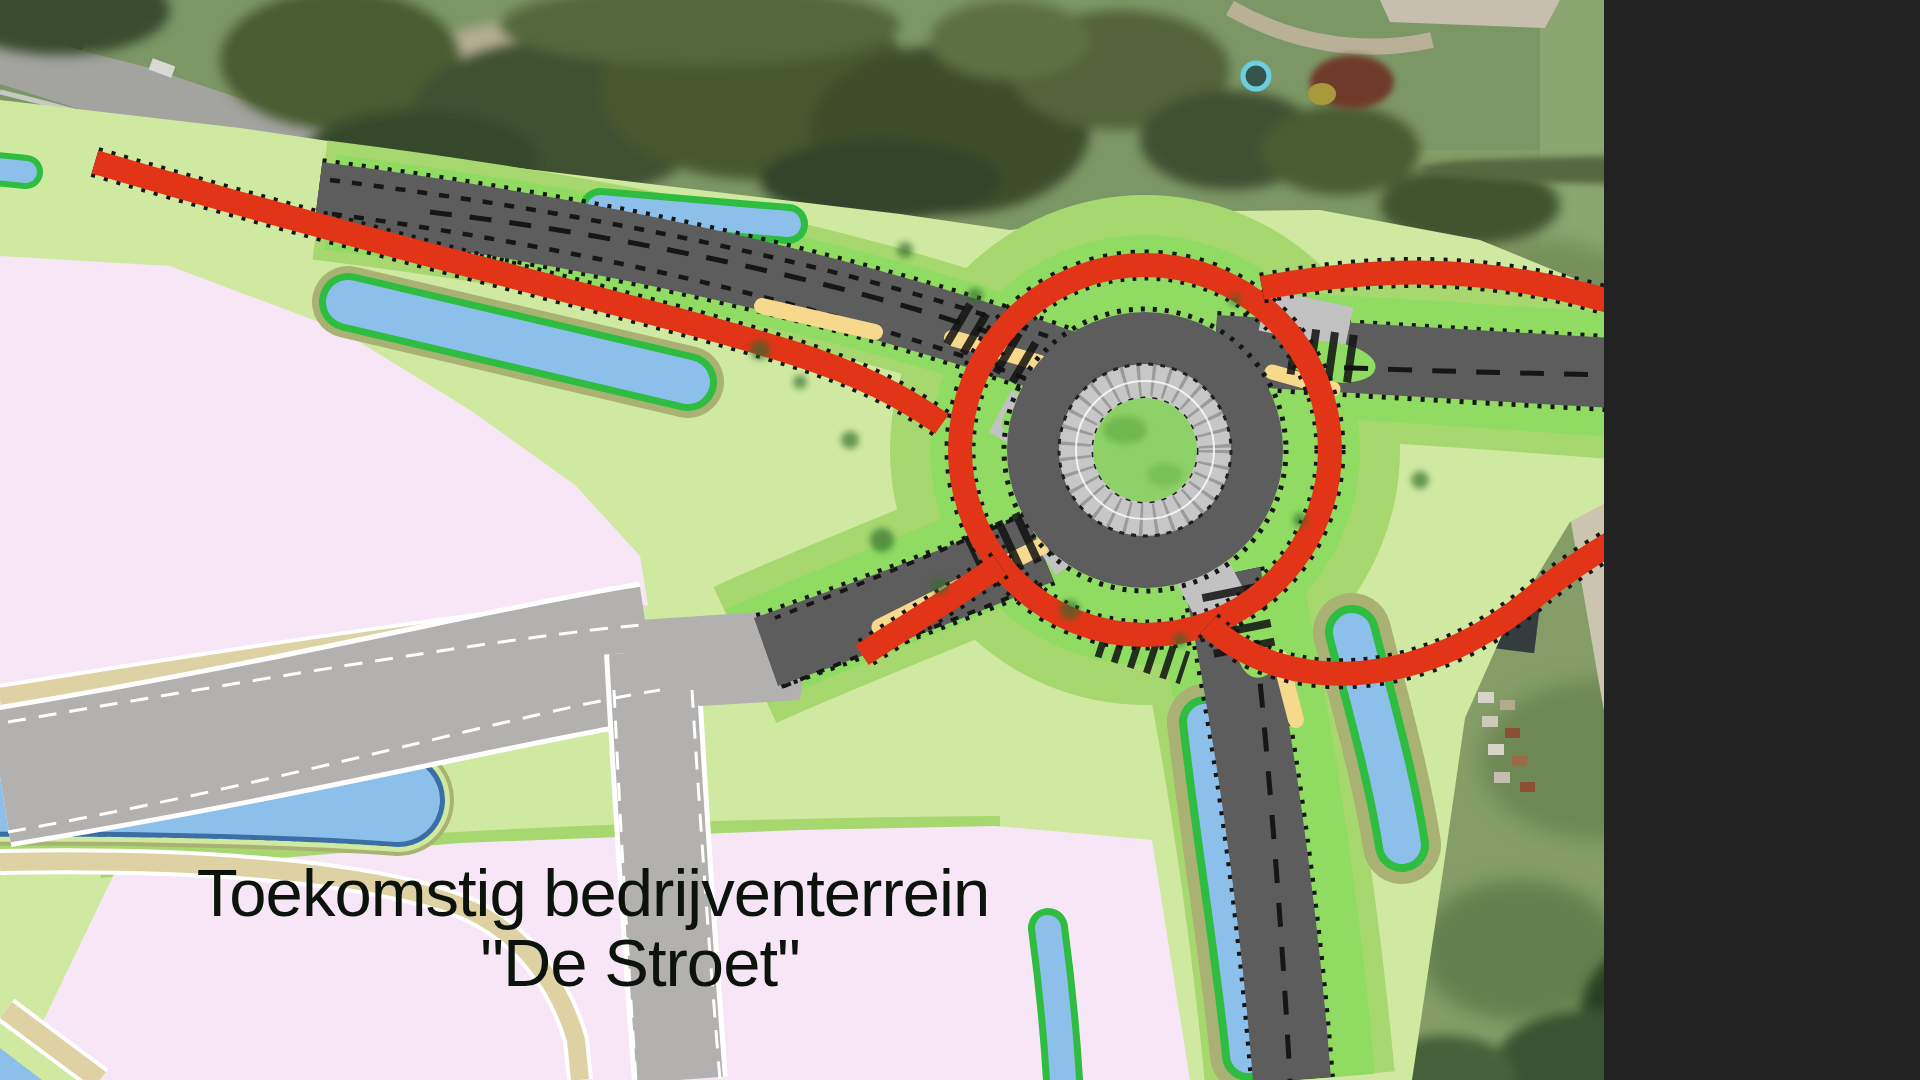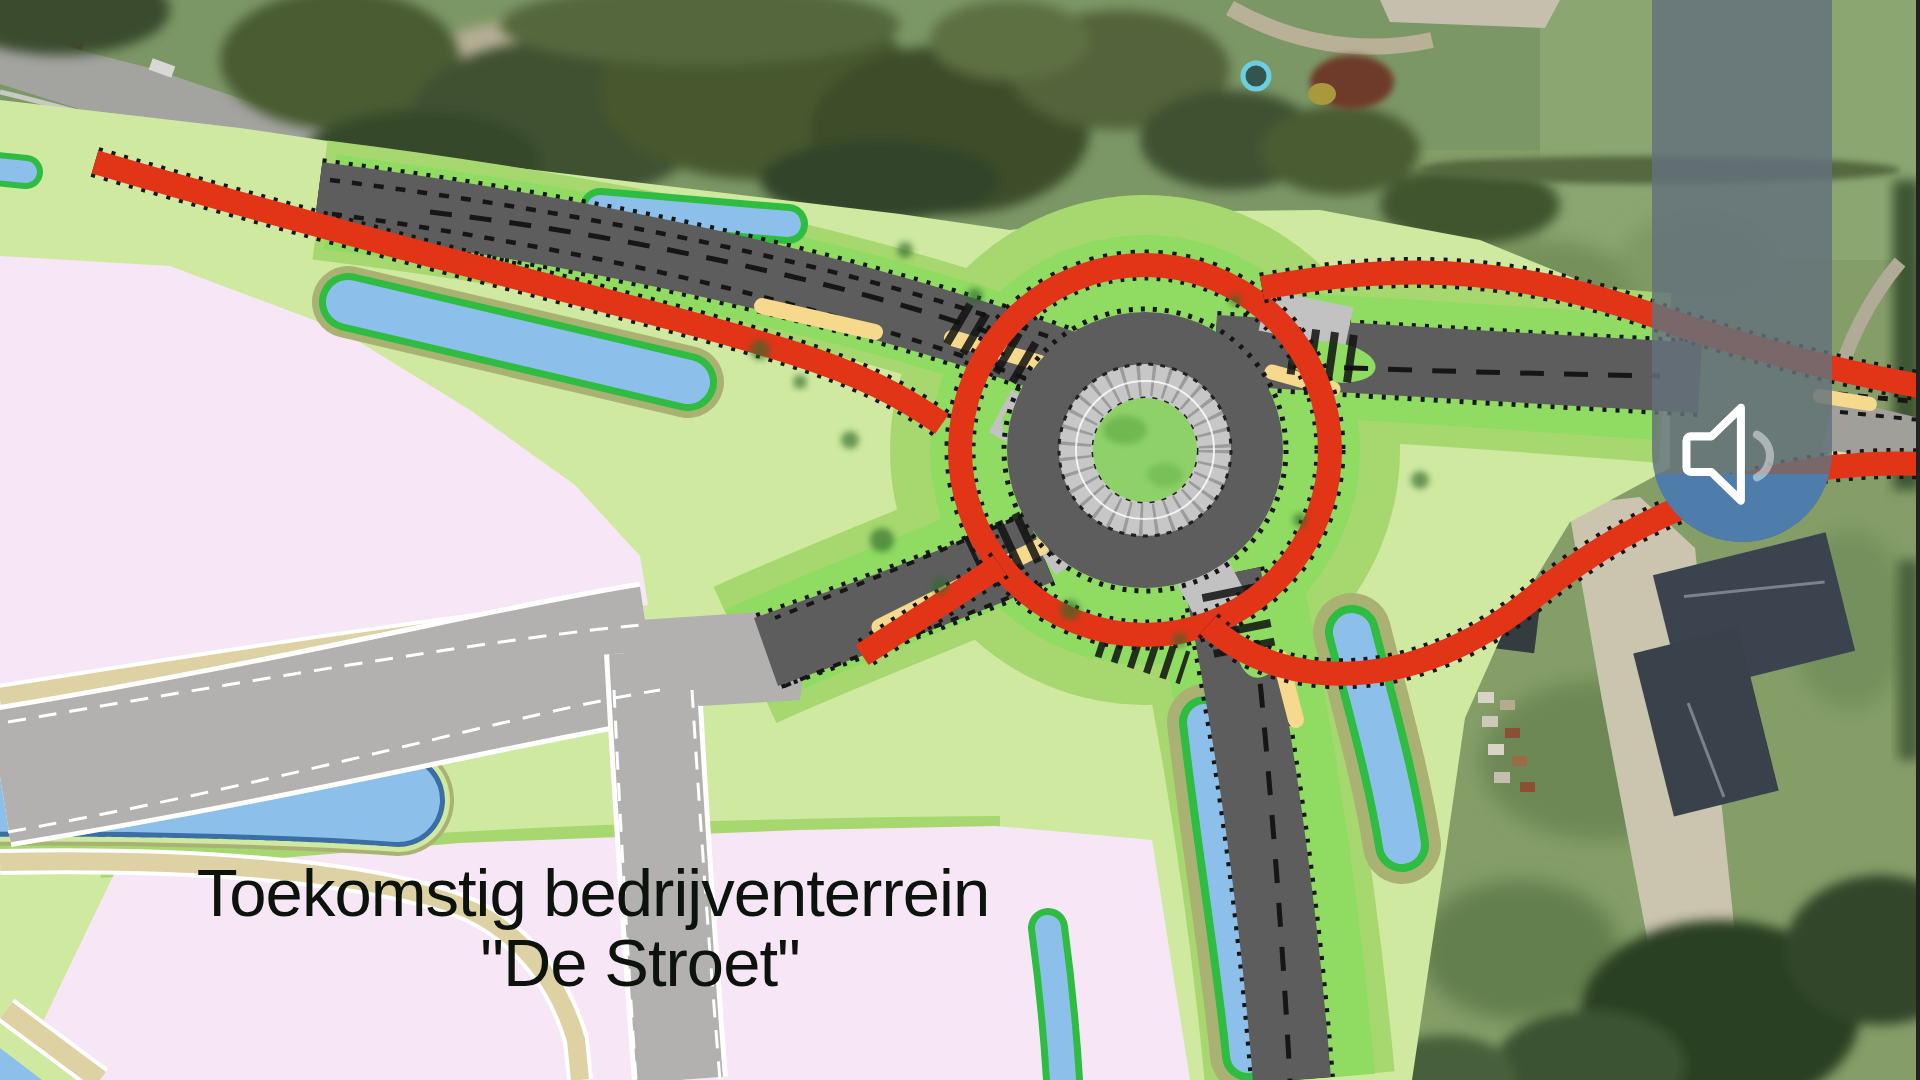--- a/index.html
+++ b/index.html
@@ -1,16 +1,16 @@
 <!DOCTYPE html>
 <html style="--pink: #f7e7f6; --plan_green_pale: #cfe9a0; --plan_green_mid: #a6d86f; --plan_green_bright: #90dc63; --olive: #a9b173; --red: #e23517; --yellow: #f6d98c; --asphalt: #5d5d5d; --apron: #c7c7c7; --apron_light: #c2c2c2; --osm_gray: #b3b1af; --beige: #ded2a5; --water: #8cc0ea; --water_border: #2ebc41; --water_dash: #3a6ea5; --island_green: #8ed168; --label_color: #0c120c; --zebra: #101010; --mark_dark: #161616; --overlay_track: rgba(100,113,124,0.83); --overlay_fill: #4e7cab;"><head>
 <meta charset="utf-8">
 <style>
   html,body{margin:0;padding:0;background:#222;}
-  .stage{position:relative;width:1916px;height:1080px;overflow:hidden;
+  .stage{position:relative;width:1604px;height:1080px;overflow:hidden;
          font-family:"Liberation Sans",sans-serif;background:#7c9766;}
   svg{display:block}
   
   .f-pale{fill:var(--plan_green_pale)} .s-pale{stroke:var(--plan_green_pale);fill:none}
   .s-mid{stroke:var(--plan_green_mid);fill:none} .f-mid{fill:var(--plan_green_mid)}
   .s-bright{stroke:var(--plan_green_bright);fill:none} .f-bright{fill:var(--plan_green_bright)}
   .s-olive{stroke:var(--olive);fill:none}
   .f-pink{fill:var(--pink)} .s-red{stroke:var(--red);fill:none}
   .s-yellow{stroke:var(--yellow);fill:none;stroke-linecap:round}
   .f-asphalt{fill:var(--asphalt)} .s-asphalt{stroke:var(--asphalt);fill:none}

